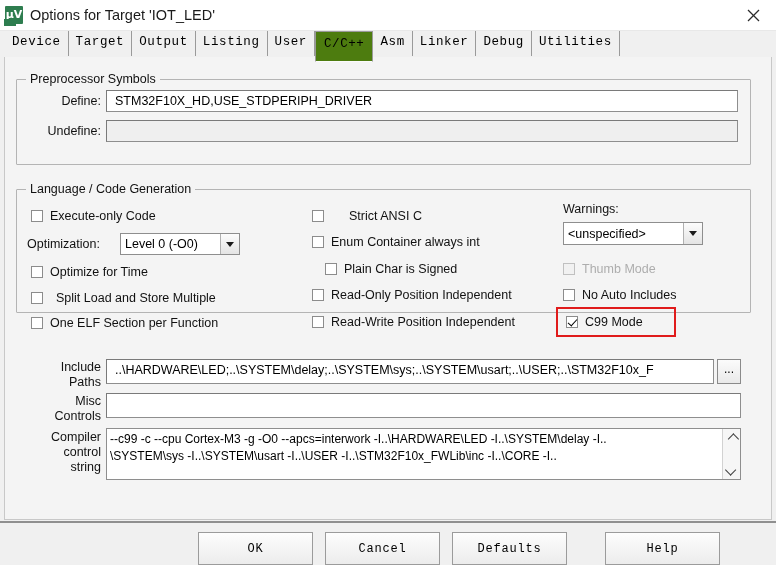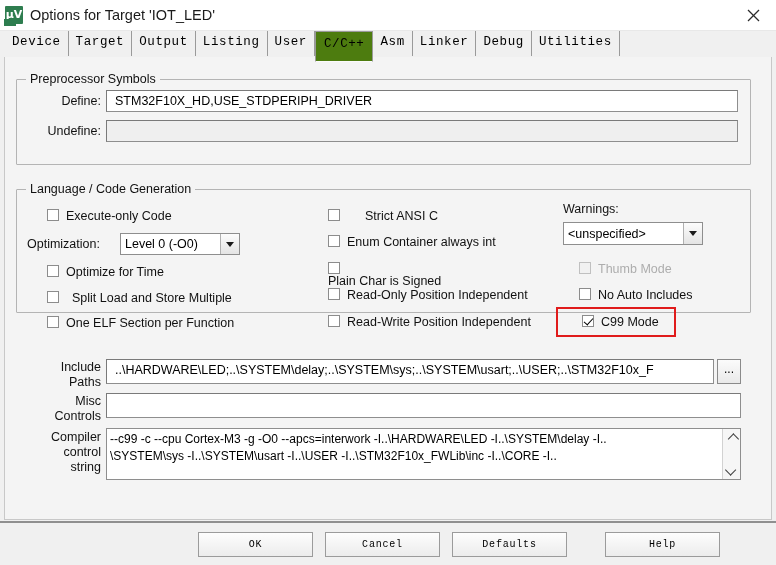--- a/index.html
+++ b/index.html
@@ -176,23 +176,23 @@
   
   #lbl-define { left: 30px; top: 37px; width: 66px; }
   #tb-define  { left: 101px; top: 33px; width: 632px; height: 22px; }
   #lbl-undef  { left: 22px; top: 67px; width: 74px; }
   #tb-undef   { left: 101px; top: 63px; width: 632px; height: 22px; }
 
   
   .chk {
     position: absolute;
     display: flex;
+    align-items: center;
     cursor: pointer;
     white-space: nowrap;
-    margin-left: 16px;
   }
   .chk .box {
     width: 12px;
     height: 12px;
     background: #ffffff;
     border: 1px solid #8c8c8c;
     box-sizing: border-box;
     margin-right: 7px;
     position: relative;
     flex: 0 0 auto;
@@ -251,21 +251,21 @@
   
   #chk-exec    { left: 26px;  top: 152px; }
   #lbl-opt     { left: 22px;  top: 180px; width: 88px; text-align: left; }
   #cmb-opt     { left: 115px; top: 176px; width: 120px; height: 22px; }
   #chk-time    { left: 26px;  top: 208px; }
   #chk-split   { left: 26px;  top: 234px; gap: 6px; }
   #chk-elf     { left: 26px;  top: 259px; }
 
   #chk-ansi    { left: 307px; top: 152px; gap: 18px; }
   #chk-enum    { left: 307px; top: 178px; }
-  #chk-plain   { left: 307px; top: 205px; flex-direction: column; }
+  #chk-plain   { left: 320px; top: 205px; }
   #chk-ropi    { left: 307px; top: 231px; }
   #chk-rwpi    { left: 307px; top: 258px; }
 
   #lbl-warn    { left: 558px; top: 145px; width: auto; text-align: left; }
   #cmb-warn    { left: 558px; top: 165px; width: 140px; height: 23px; }
   #chk-thumb   { left: 558px; top: 205px; }
   #chk-noauto  { left: 558px; top: 231px; }
   #chk-c99     { left: 561px; top: 258px; }
 
   .redbox {
@@ -338,26 +338,26 @@
     background: #8f8f8f;
   }
   .buttonbar {
     position: absolute;
     left: 0; right: 0; bottom: 0; height: 42px;
     background: #f0f0f0;
   }
   .dlgbtn {
     position: absolute;
     top: 9px;
-    height: 25px;
+    height: 33px;
     background: linear-gradient(#fdfdfd, #ececec);
     border: 1px solid #9b9b9b;
     box-sizing: border-box;
     font-family: "Liberation Mono", monospace;
-    font-size: 10px;
+    font-size: 12px;
     letter-spacing: 0.8px;
     color: #000;
     display: flex;
     align-items: center;
     justify-content: center;
     cursor: pointer;
   }
   #btn-ok      { left: 198px; width: 115px; }
   #btn-cancel  { left: 325px; width: 115px; }
   #btn-default { left: 452px; width: 115px; }

